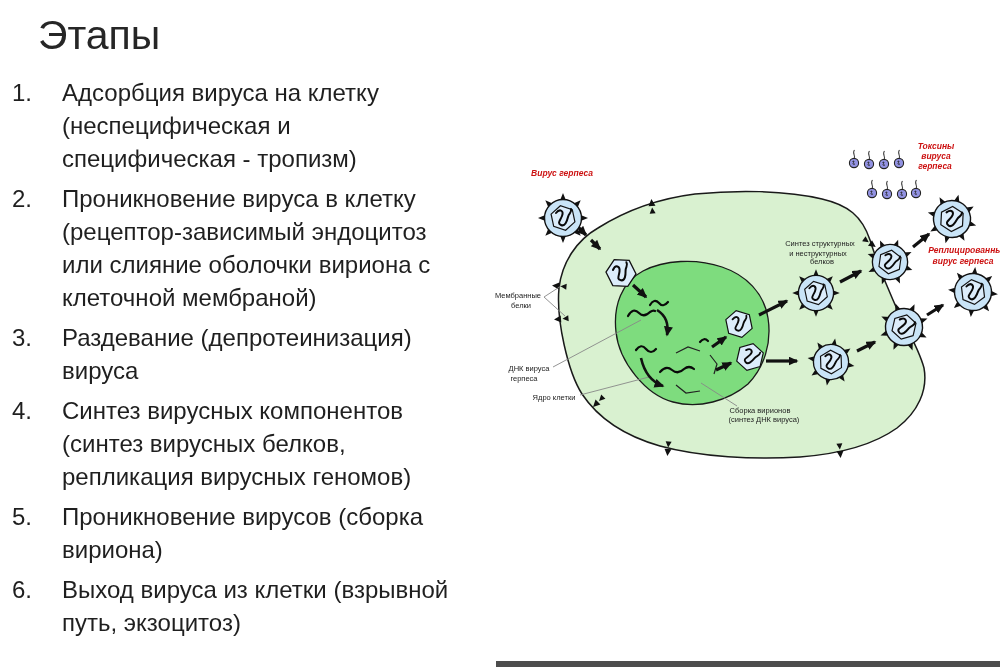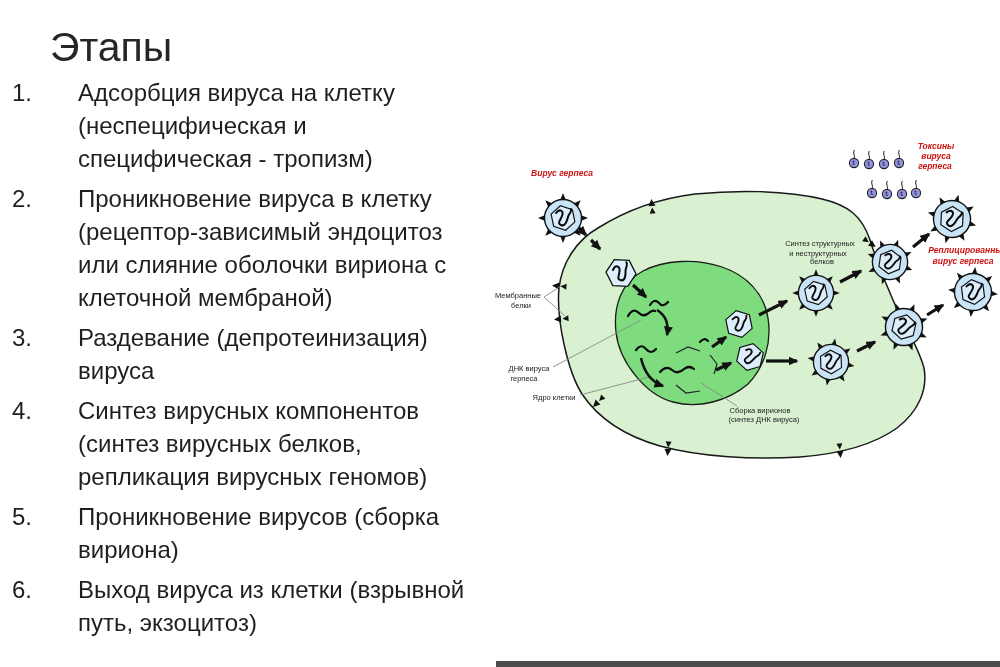--- a/index.html
+++ b/index.html
@@ -1,24 +1,24 @@
 <!DOCTYPE html>
 <html><head>
 <meta charset="utf-8">
 <style>
   html,body{margin:0;padding:0;}
   body{width:1000px;height:667px;background:#ffffff;position:relative;overflow:hidden;
        font-family:"Liberation Sans","DejaVu Sans",sans-serif;color:#1f1f1f;}
   .slide{position:absolute;inset:0;}
-  h1.title{position:absolute;left:34px;top:8px;margin:16px;font-size:41px;font-weight:400;
+  h1.title{position:absolute;left:34px;top:8px;margin:4px;font-size:41px;font-weight:400;
        color:#262626;letter-spacing:0px;}
   ol.stages{position:absolute;left:12px;top:76px;width:478px;margin:0;padding:0;list-style:none;}
   ol.stages li{position:relative;padding-left:50px;margin:0 0 7px 0;font-size:24px;line-height:33px;}
   ol.stages .num{position:absolute;left:0;top:0;width:40px;}
-  ol.stages .txt{display:block;white-space:pre-line;width:440px;margin-left:16px;}
+  ol.stages .txt{display:block;white-space:pre-line;width:440px;}
   .diagram{position:absolute;left:490px;top:125px;width:510px;height:345px;}
   .bottom-bar{position:absolute;left:496px;bottom:0;width:504px;height:6px;background:#4d4d4d;}
   svg text{font-family:"Liberation Sans","DejaVu Sans",sans-serif;}
   .lblk{font-size:7.5px;fill:#222222;}
   .lred{font-size:8.5px;font-weight:bold;font-style:italic;fill:#cc1111;}
 </style>
 </head>
 <body>
 
 <div class="slide">

